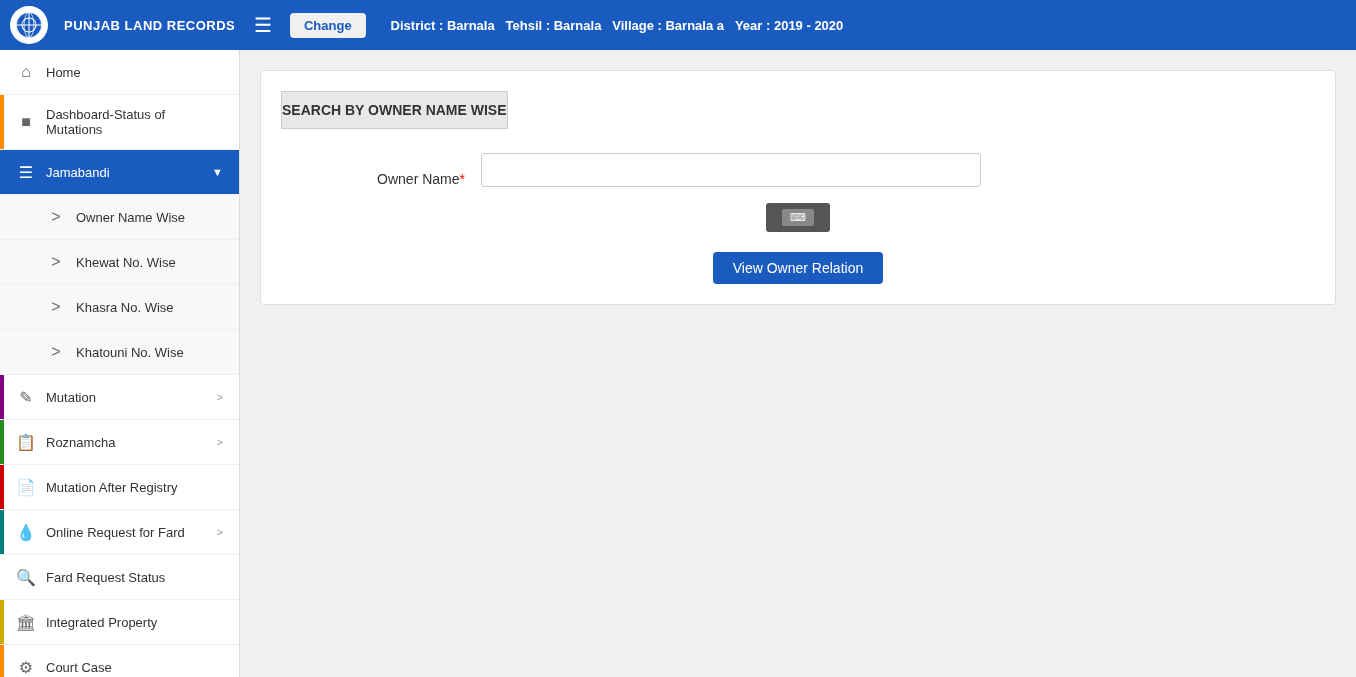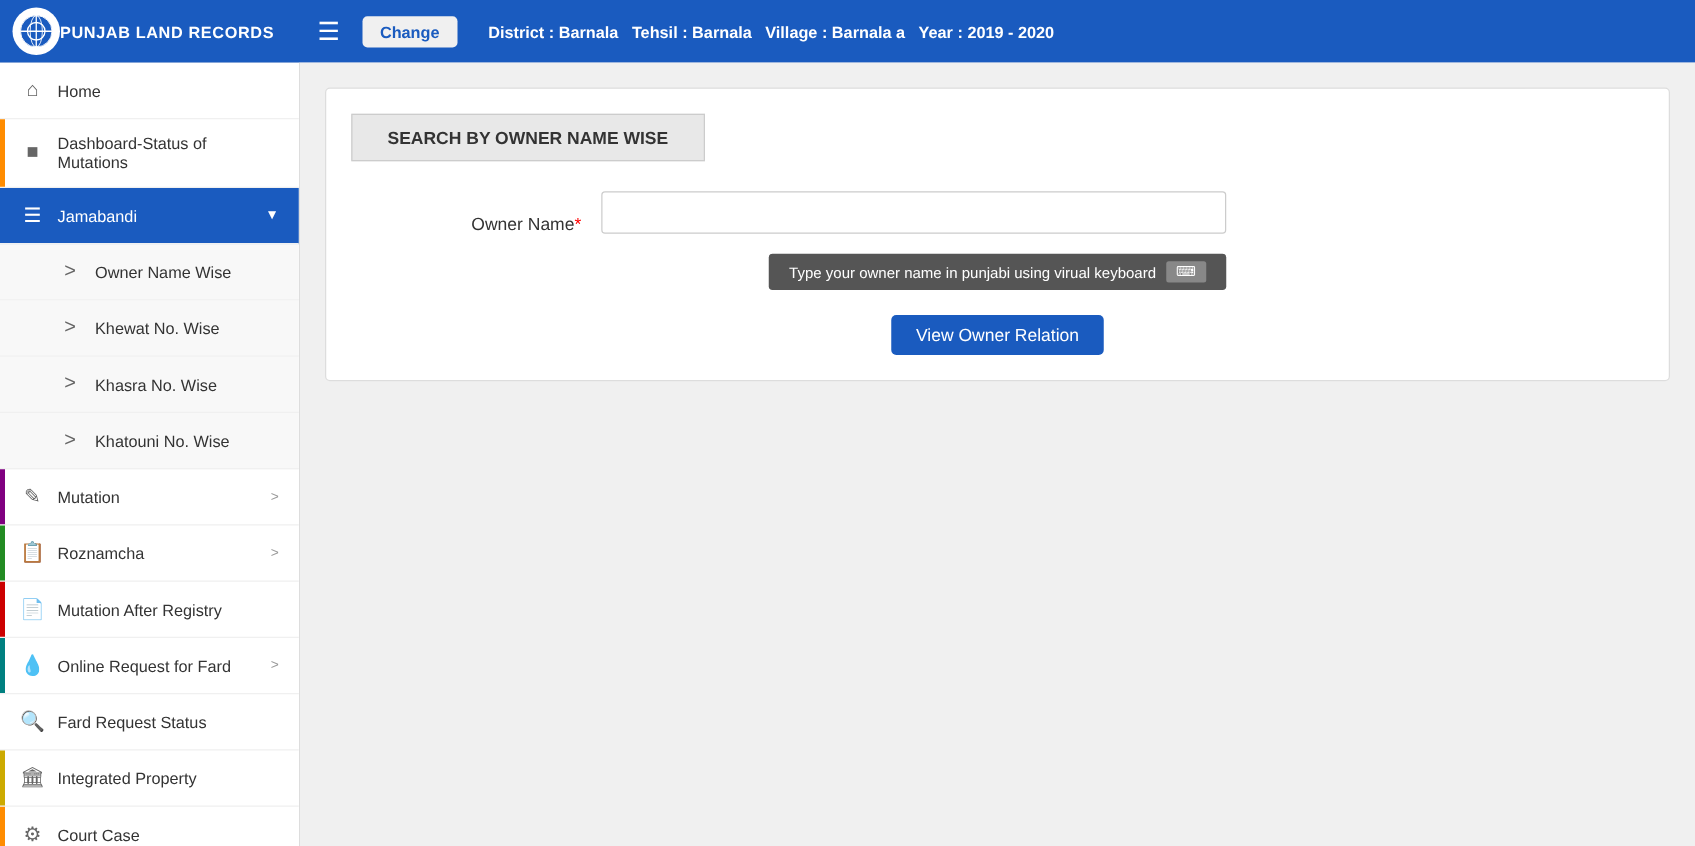--- a/index.html
+++ b/index.html
@@ -12,21 +12,21 @@
       height: 50px;
       display: flex;
       align-items: center;
       padding: 0 10px;
       gap: 10px;
       flex-shrink: 0;
     }
     .header-logo {
       display: flex;
       align-items: center;
-      gap: 0;
+      gap: 16px;
       width: 230px;
     }
     .logo-circle {
       width: 38px;
       height: 38px;
       border-radius: 50%;
       background: white;
       display: flex;
       align-items: center;
       justify-content: center;
@@ -159,21 +159,21 @@
     }
     .content-box {
       background: white;
       border: 1px solid #ddd;
       border-radius: 4px;
       padding: 20px;
     }
     .section-title {
       background: #e8e8e8;
       border: 1px solid #ccc;
-      padding: 10px 28px;
+      padding: 10px 0;
       font-size: 14px;
       font-weight: bold;
       color: #333;
       margin-bottom: 24px;
       display: inline-block;
     }
     .form-row {
       display: flex;
       align-items: flex-end;
       margin-bottom: 16px;
@@ -358,21 +358,20 @@
       <div class="form-row">
         <label class="form-label">
           <span>Owner Name</span><span class="required">*</span>
         </label>
         <input type="text" class="form-input" value="" style="">
       </div>
 
       
       <div class="keyboard-hint">
         <div class="keyboard-hint-box">
-          <span>Type your owner name in punjabi using virual keyboard</span>
           <span class="keyboard-icon">⌨</span>
         </div>
       </div>
 
       
       <button class="btn-primary">View Owner Relation</button>
 
     </div>
   </div>
 

